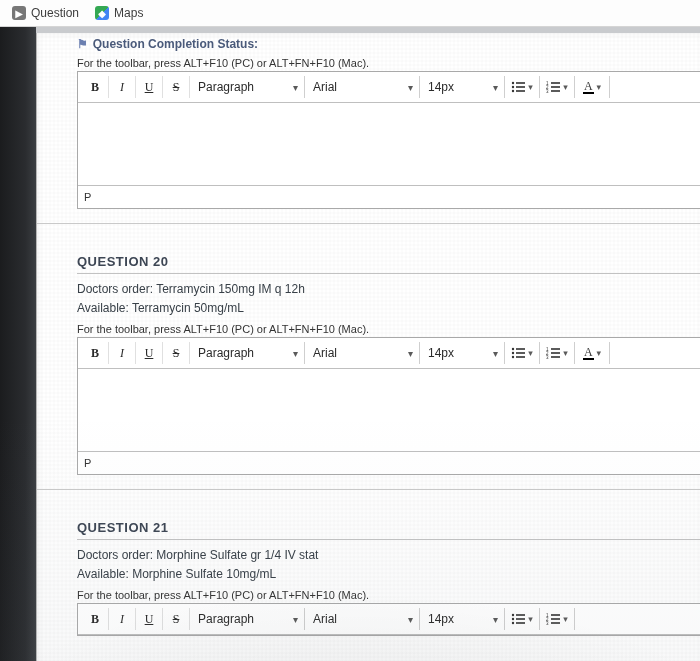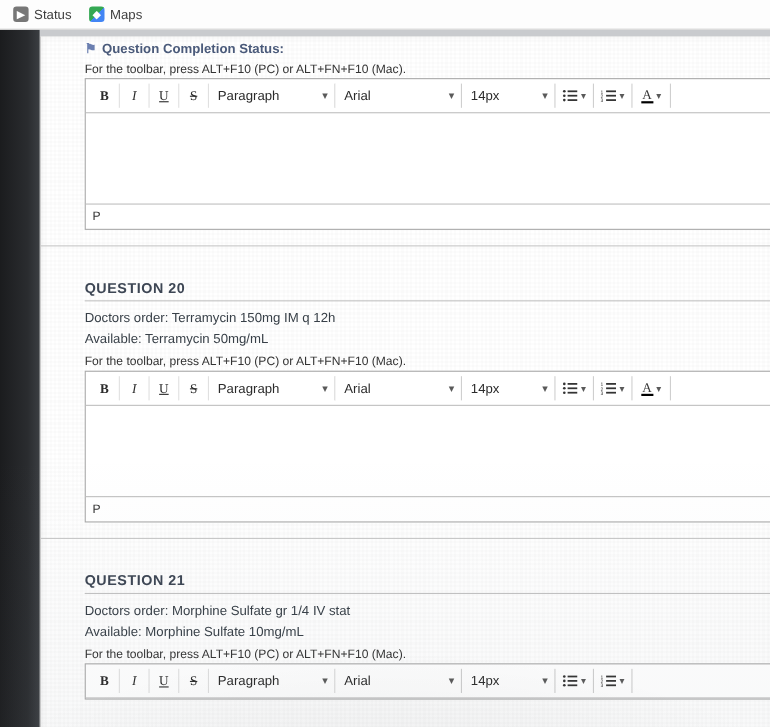--- a/index.html
+++ b/index.html
@@ -199,21 +199,21 @@
       radial-gradient(120% 70% at 50% 130%, rgba(0,0,0,0.10), transparent 60%),
       linear-gradient(180deg, rgba(255,255,255,0.0) 60%, rgba(120,130,140,0.05) 100%);
   }
 </style>
 </head>
 <body>
 
 <div class="bookmarks-bar">
   <div class="bookmark">
     <span class="ico yt-bg">▶</span>
-    <span>Status</span>
+    <span>Question</span>
   </div>
   <div class="bookmark">
     <span class="ico" style="background:linear-gradient(135deg,#34a853 0 50%,#4285f4 50% 100%)">◆</span>
     <span>Maps</span>
   </div>
 </div>
 
 <div class="page-shell">
   <div class="monitor-edge-left"></div>
 

